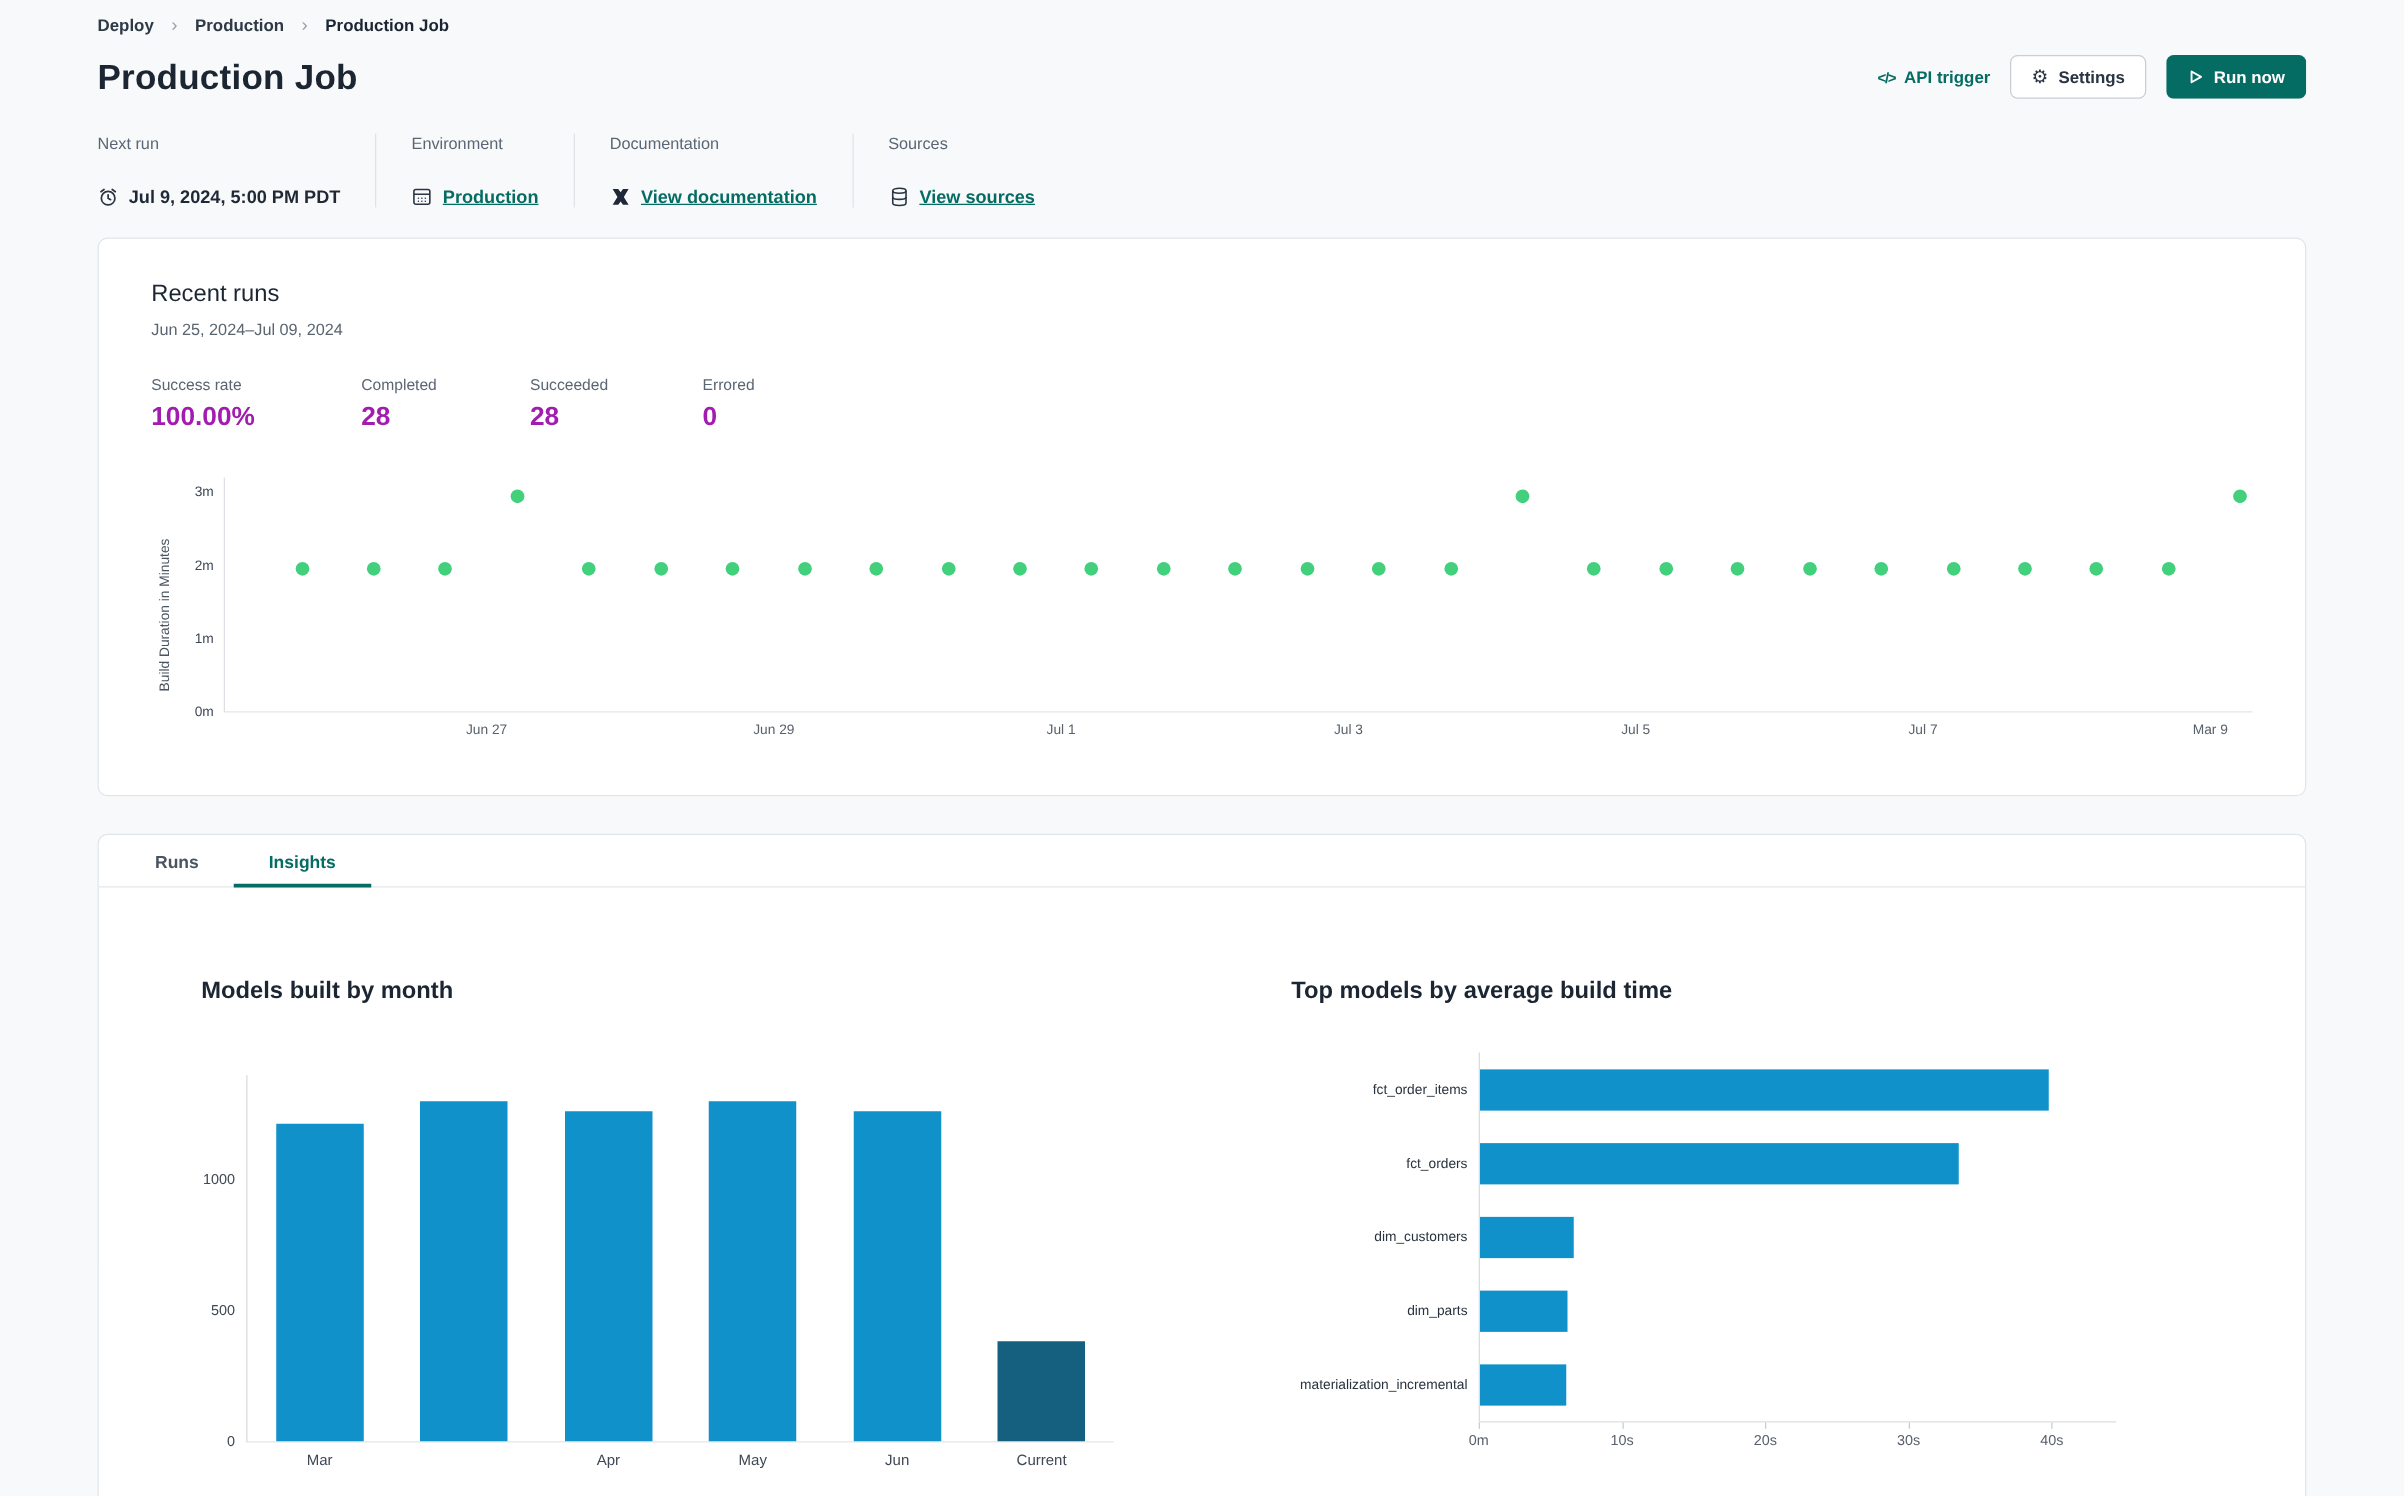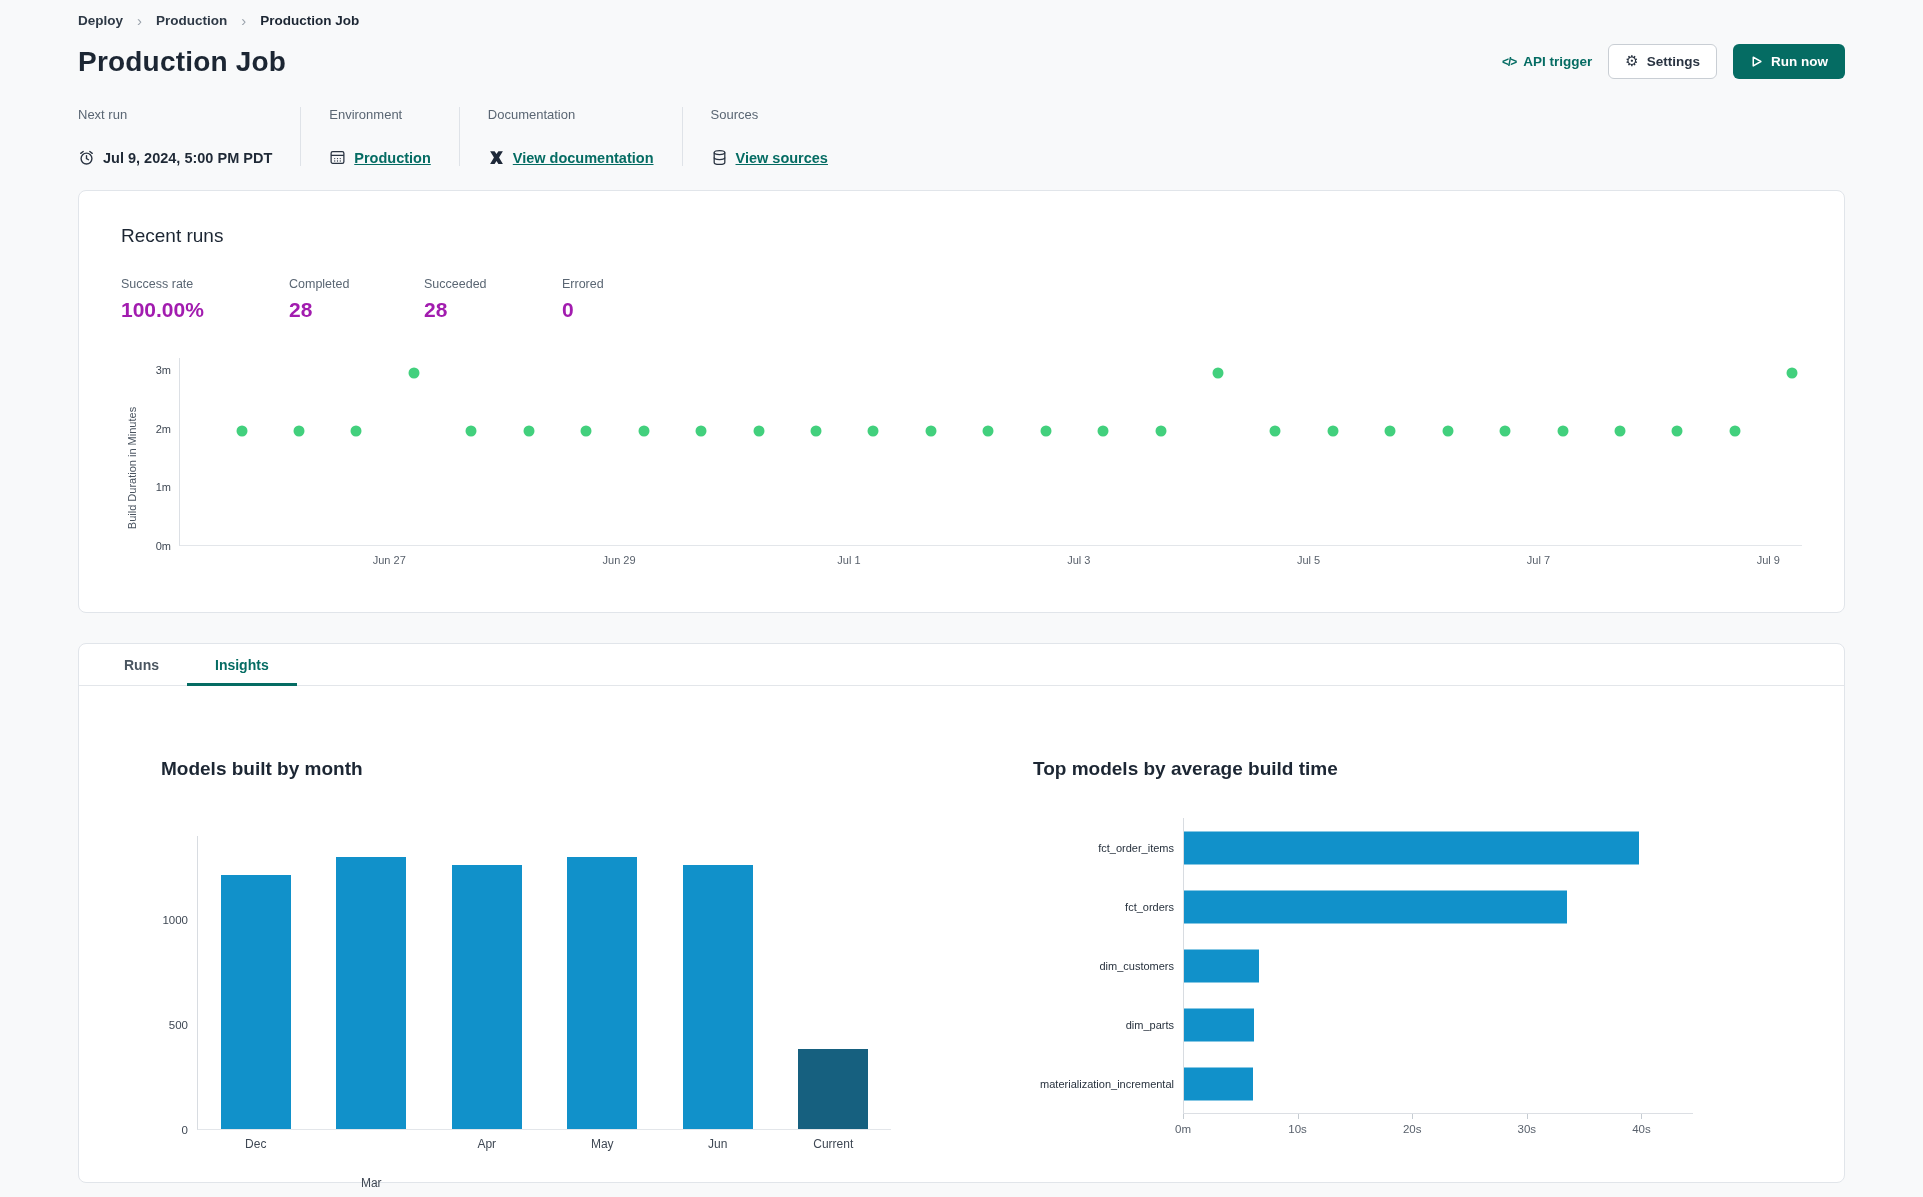--- a/index.html
+++ b/index.html
@@ -183,20 +183,21 @@
             <path d="M3 8 c0 1.05 2.24 1.9 5 1.9 s5 -.85 5 -1.9"></path>
           </svg>
         </span>
         <span class="lnk">View sources</span>
       </div>
     </div>
   </div>
 
   <section class="card recent-runs">
     <h2>Recent runs</h2>
+    <div class="date-range">Jun 25, 2024–Jul 09, 2024</div>
 
     <div class="stats">
       <div class="stat" style="min-width:118px">
         <div class="stat-label">Success rate</div>
         <div class="stat-value">100.00%</div>
       </div>
       <div class="stat" style="min-width:85px">
         <div class="stat-label">Completed</div>
         <div class="stat-value">28</div>
       </div>
@@ -221,21 +222,21 @@
           <span style="bottom: 93.75%;">3m</span>
         </div>
       <div class="scatter-plot">
         <div class="scatter-xlabels">
             <span style="left: 12.9%;">Jun 27</span>
             <span style="left: 27.07%;">Jun 29</span>
             <span style="left: 41.24%;">Jul 1</span>
             <span style="left: 55.41%;">Jul 3</span>
             <span style="left: 69.58%;">Jul 5</span>
             <span style="left: 83.75%;">Jul 7</span>
-            <span style="left: 97.92%;">Jul 9</span>
+            <span style="left: 97.92%;">Mar 9</span>
           </div>
       <div class="dot" style="left: 3.8%; bottom: 60.9375%; background: rgb(66, 208, 125);"></div>
           <div class="dot" style="left: 7.34074%; bottom: 60.9375%; background: rgb(66, 208, 125);"></div>
           <div class="dot" style="left: 10.8815%; bottom: 60.9375%; background: rgb(66, 208, 125);"></div>
           <div class="dot" style="left: 14.4222%; bottom: 92.1875%; background: rgb(66, 208, 125);"></div>
           <div class="dot" style="left: 17.963%; bottom: 60.9375%; background: rgb(66, 208, 125);"></div>
           <div class="dot" style="left: 21.5037%; bottom: 60.9375%; background: rgb(66, 208, 125);"></div>
           <div class="dot" style="left: 25.0444%; bottom: 60.9375%; background: rgb(66, 208, 125);"></div>
           <div class="dot" style="left: 28.5852%; bottom: 60.9375%; background: rgb(66, 208, 125);"></div>
           <div class="dot" style="left: 32.1259%; bottom: 60.9375%; background: rgb(66, 208, 125);"></div>
@@ -273,21 +274,21 @@
       <div class="chart-block vbar-block">
         <h3>Models built by month</h3>
         <div class="vbar-area">
           <div class="vbar-yticks">
               <span style="bottom: 0%;">0</span>
               <span style="bottom: 35.7143%;">500</span>
               <span style="bottom: 71.4286%;">1000</span>
             </div>
           <div class="vbar-plot">
             <div class="vbar-xlabels">
-                <span style="left: 8.33333%;">Dec</span>
+                <span style="left: 8.33333%;">Mar</span>
                 <span style="left: 25%; margin-top: 39px;">Mar</span>
                 <span style="left: 41.6667%;">Apr</span>
                 <span style="left: 58.3333%;">May</span>
                 <span style="left: 75%;">Jun</span>
                 <span style="left: 91.6667%;">Current</span>
               </div>
           <div class="vbar" style="left: 8.33333%; height: 86.7857%; background: rgb(17, 145, 202);"></div>
               <div class="vbar" style="left: 25%; height: 92.8571%; background: rgb(17, 145, 202);"></div>
               <div class="vbar" style="left: 41.6667%; height: 90%; background: rgb(17, 145, 202);"></div>
               <div class="vbar" style="left: 58.3333%; height: 92.8571%; background: rgb(17, 145, 202);"></div>

